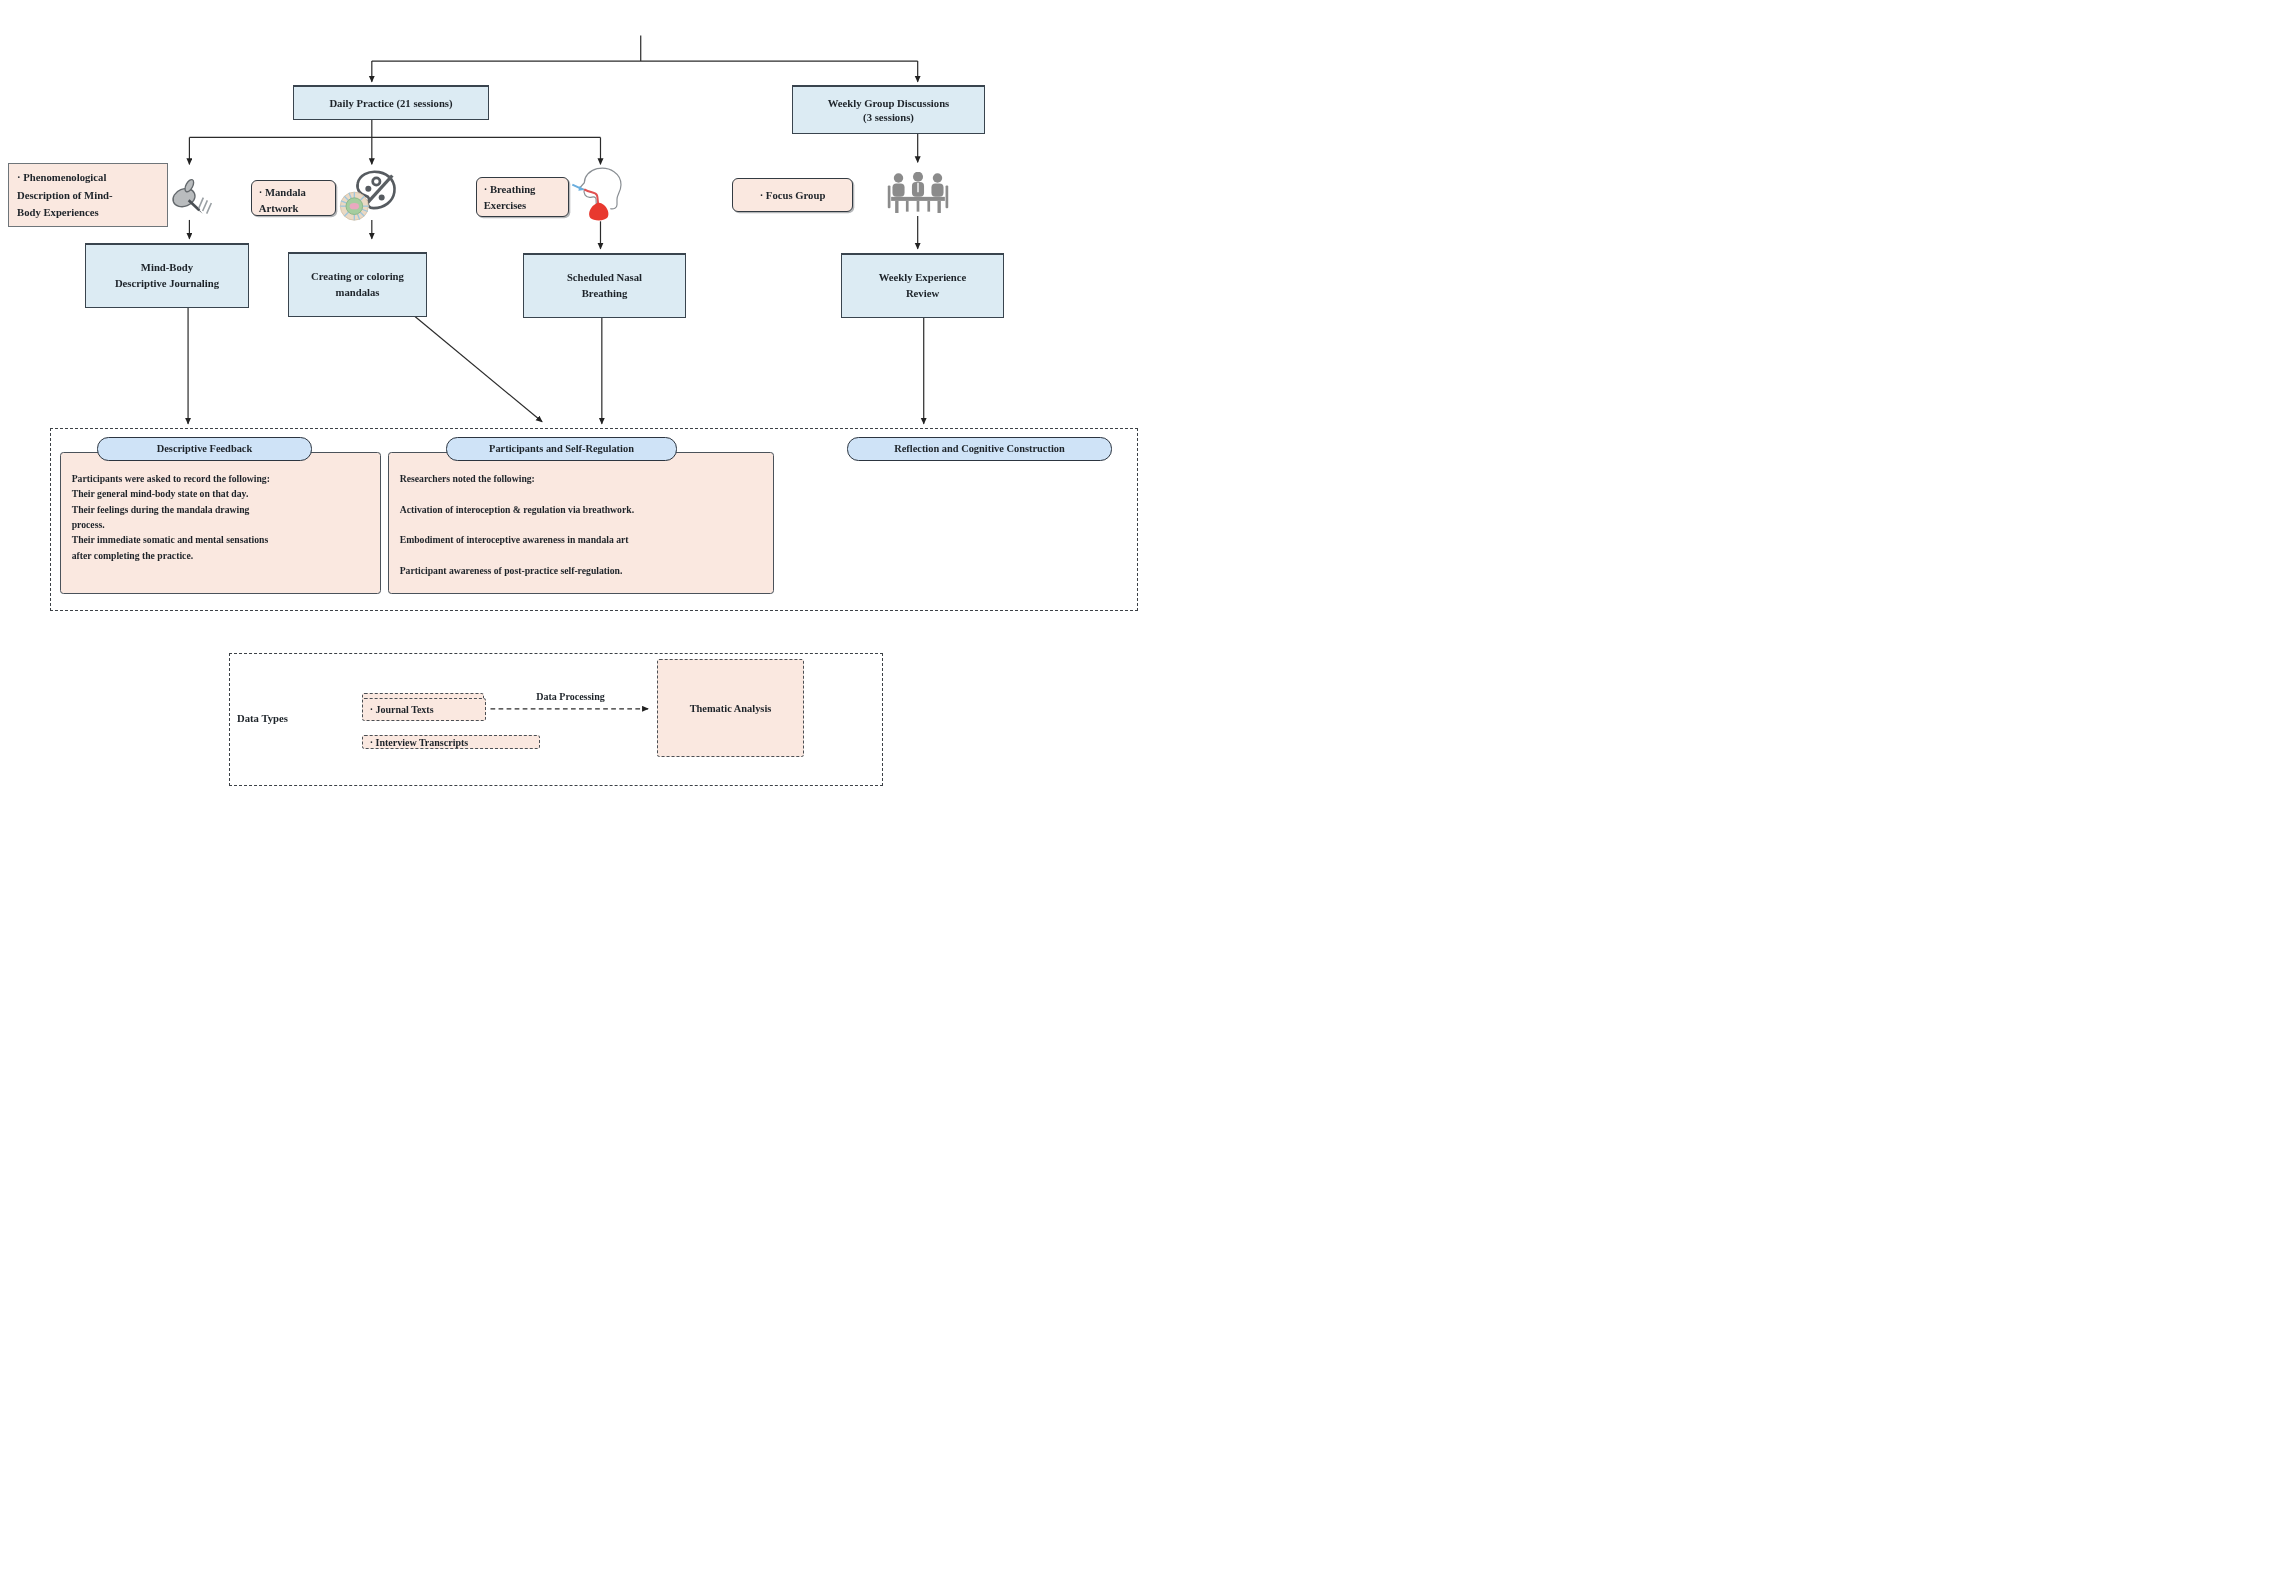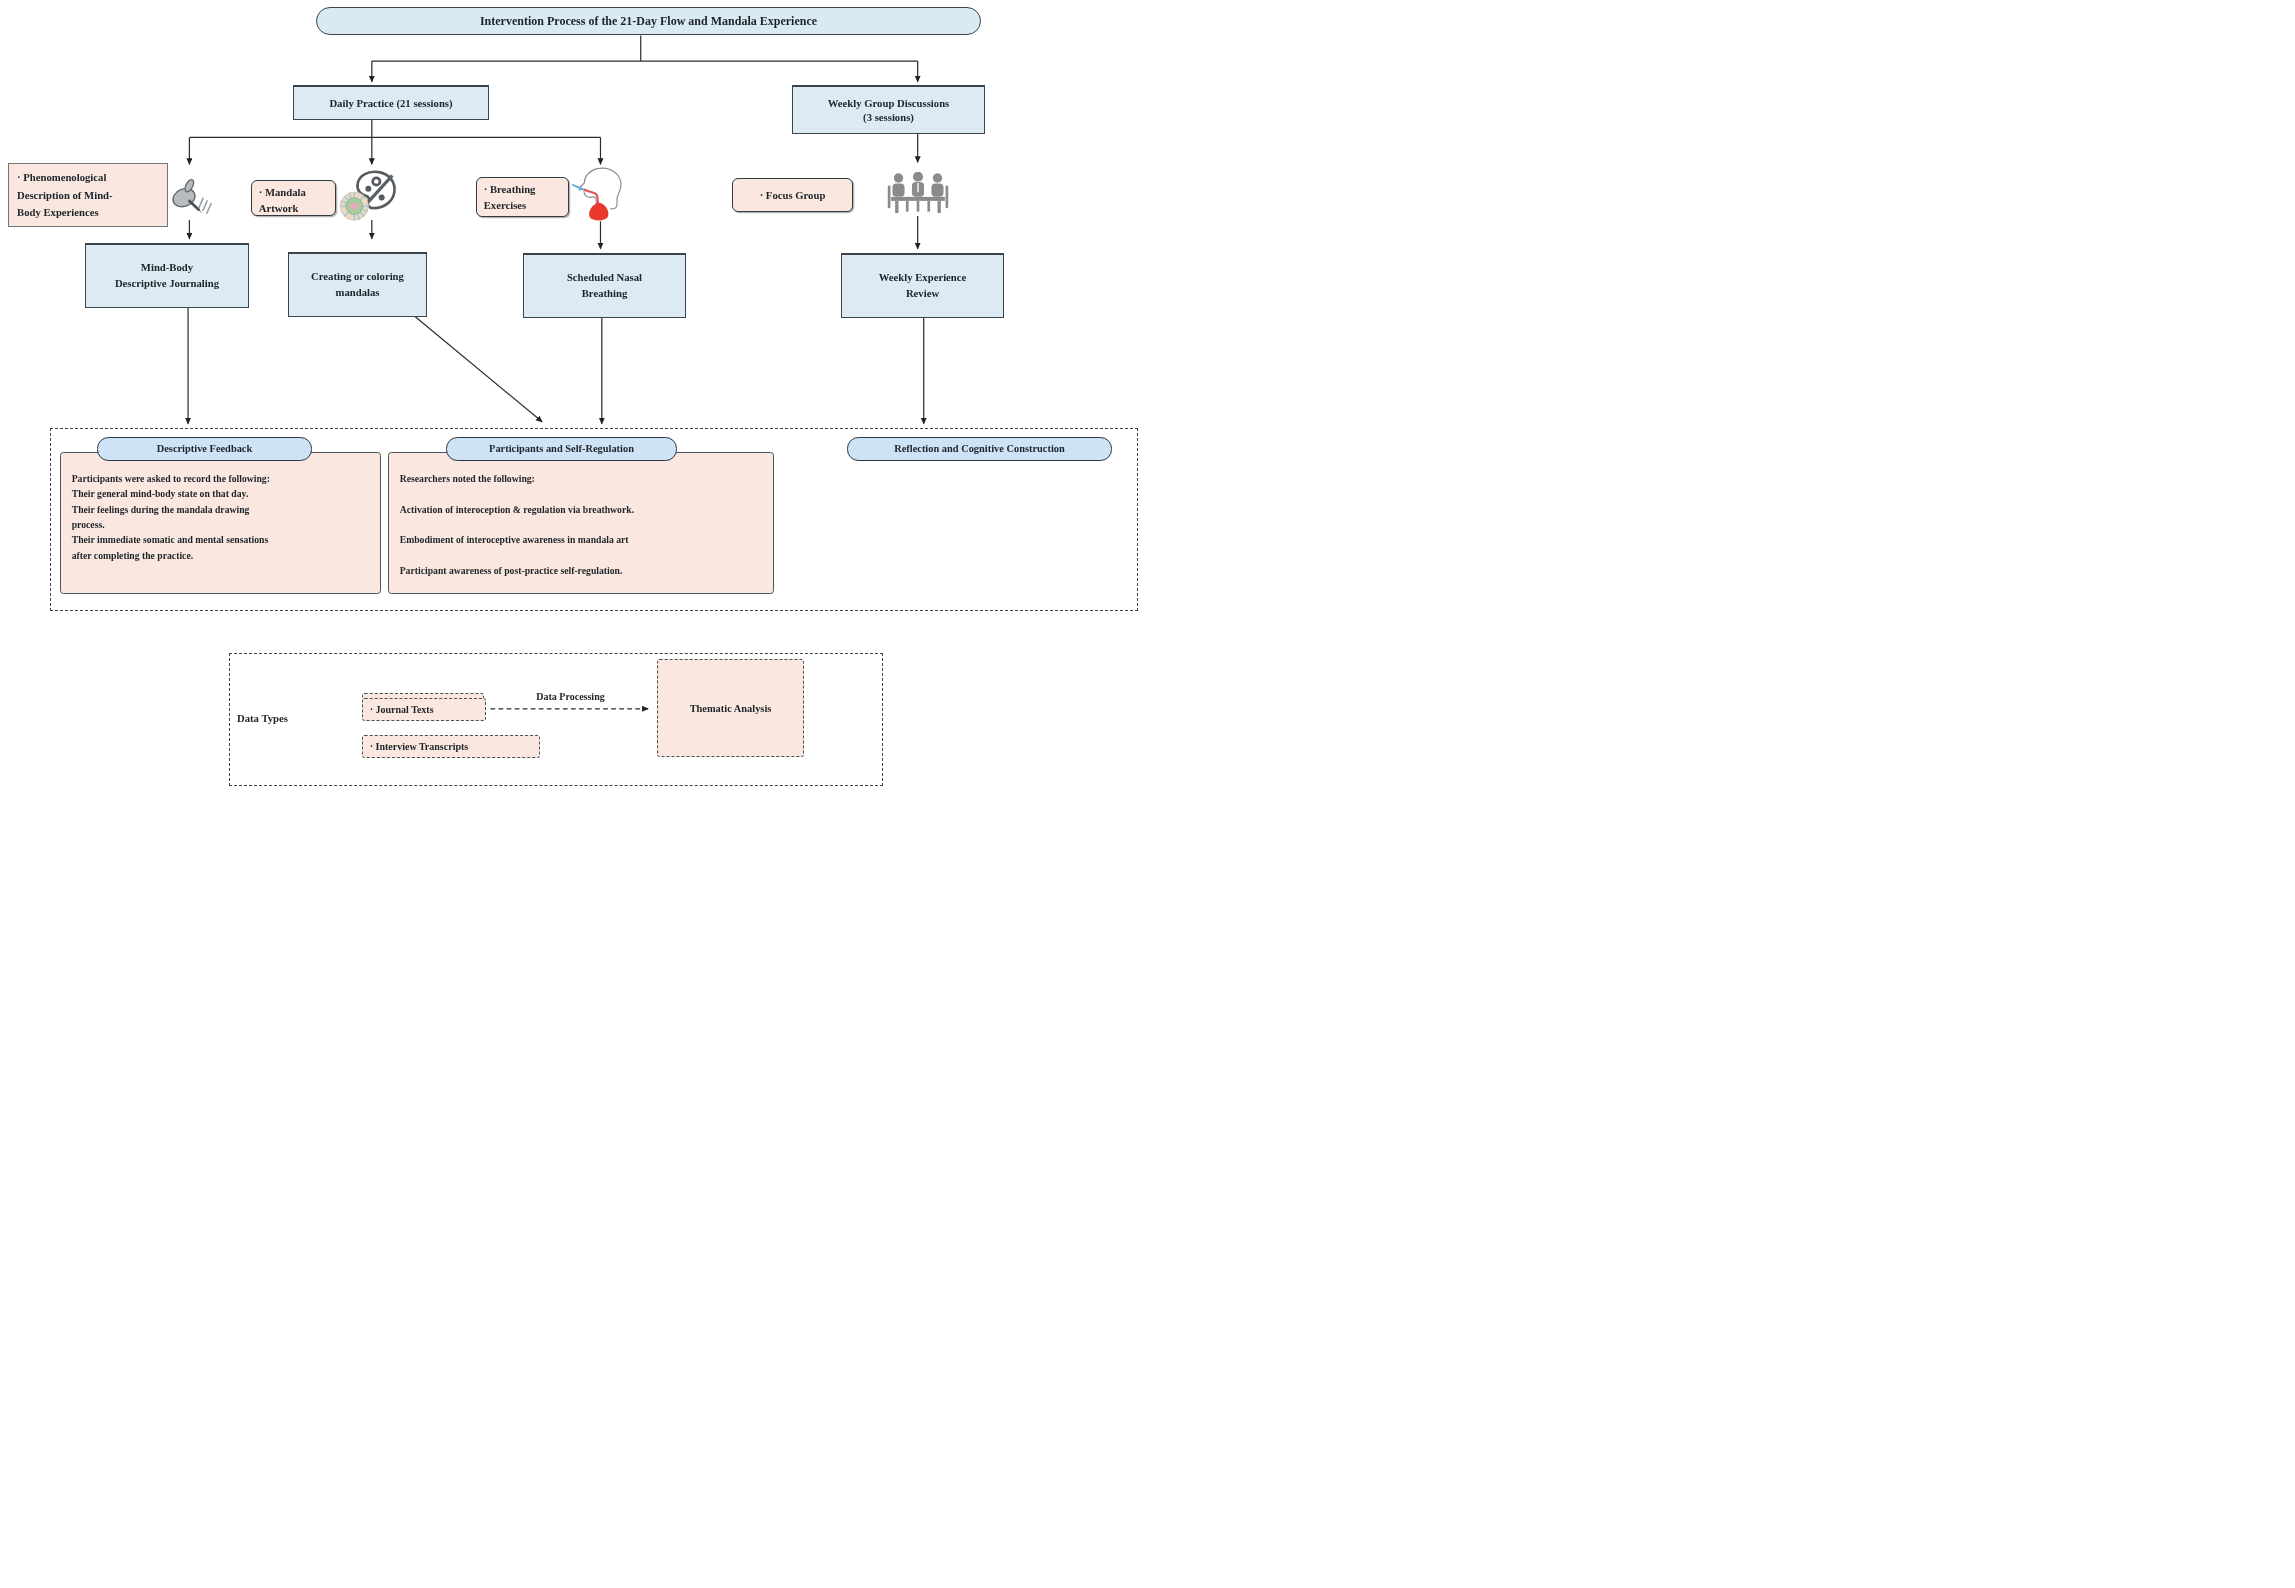--- a/index.html
+++ b/index.html
@@ -104,21 +104,20 @@
       <path d="M895,330 V371" marker-end="url(#ah)"></path>
       <path d="M1368,322 V371" marker-end="url(#ah)"></path>
       <path d="M280,459 V632" marker-end="url(#ah)"></path>
       <path d="M604,460 L808,629" marker-end="url(#ah)"></path>
       <path d="M897,474 V632" marker-end="url(#ah)"></path>
       <path d="M1377,474 V632" marker-end="url(#ah)"></path>
       <path d="M731,1057 H966" stroke-dasharray="7,5" marker-end="url(#ah)"></path>
     </g>
   </svg>
 
-  <div class="abs title-box center" style="left:316px;top:7.4px;width:665px;height:28px;">Intervention Process of the 21-Day Flow and Mandala Experience</div>
 
   <div class="abs box-blue branch-box center" style="left:293px;top:85px;width:196px;height:35px;">Daily Practice (21 sessions)</div>
   <div class="abs box-blue branch-box center pre" style="left:792px;top:85px;width:193px;height:49px;">Weekly Group Discussions
 (3 sessions)</div>
 
   <div class="abs label-pink label-square pre" style="left:8px;top:163px;width:160px;height:64px;">· Phenomenological
 Description of Mind-
 Body Experiences</div>
   <div class="abs label-pink pre" style="left:251px;top:180px;width:85px;height:36px;">· Mandala
 Artwork</div>
@@ -224,20 +223,20 @@
 Embodiment of interoceptive awareness in mandala art
 
 Participant awareness of post-practice self-regulation.</div>
 
   <div class="abs dashed-container" style="left:229px;top:653px;width:654px;height:133px;"></div>
 
   <div class="abs plain-label" style="left:237px;top:712px;width:87px;">Data Types</div>
 
   <div class="abs dashed-box" style="left:362px;top:661px;width:122px;height:22px;margin-top:32px;">· Artwork</div>
   <div class="abs dashed-box" style="left:362px;top:698px;width:124px;height:23px;">· Journal Texts</div>
-  <div class="abs dashed-box" style="left:362px;top:735px;width:178px;height:23px;">· Interview Transcripts</div>
+  <div class="abs dashed-box" style="left:362px;top:735px;width:178px;height:14px;">· Interview Transcripts</div>
 
   <div class="abs plain-label" style="left:510px;top:691px;width:121px;text-align:center;font-size:10px;">Data Processing</div>
 
   <div class="abs dashed-box center" style="left:657px;top:659px;width:147px;height:98px;font-size:10.4px;justify-content:center;">Thematic Analysis</div>
 
 </div>
 
 
 </body></html>

